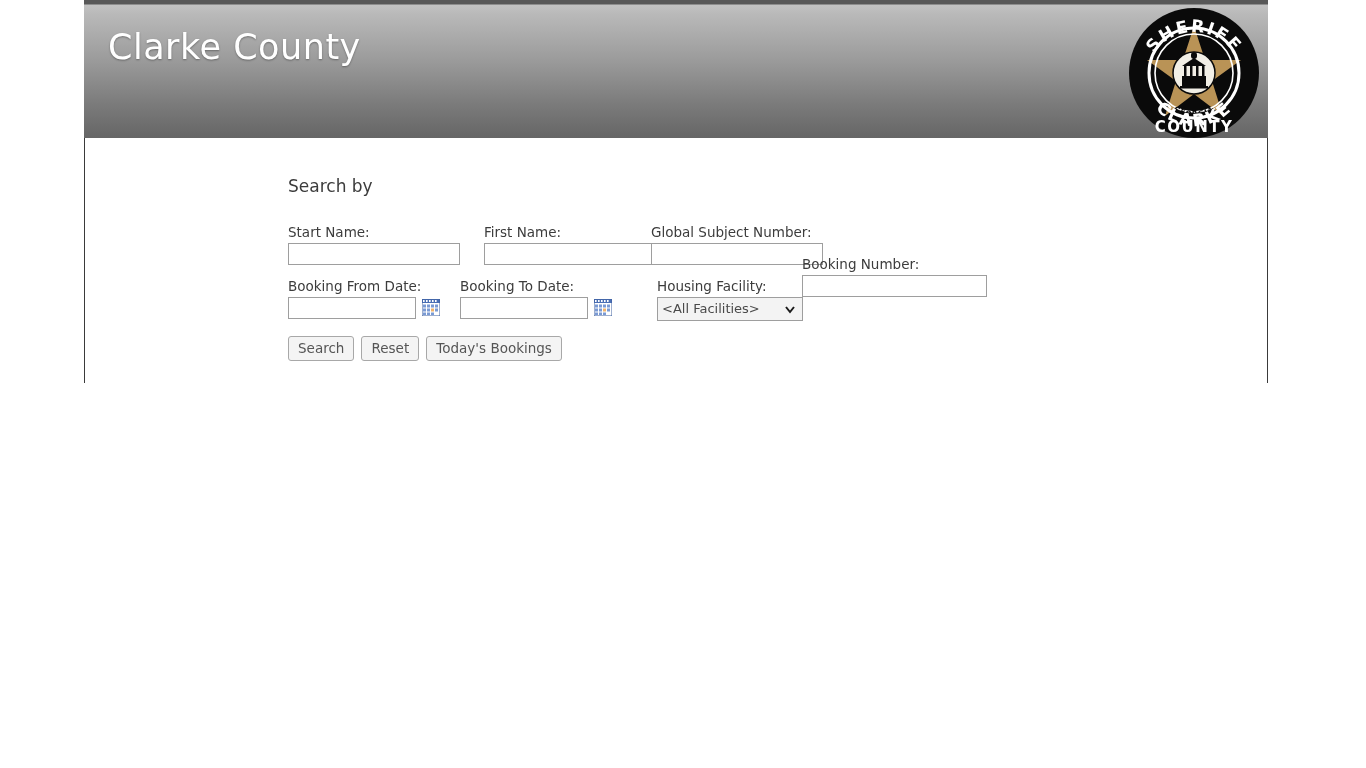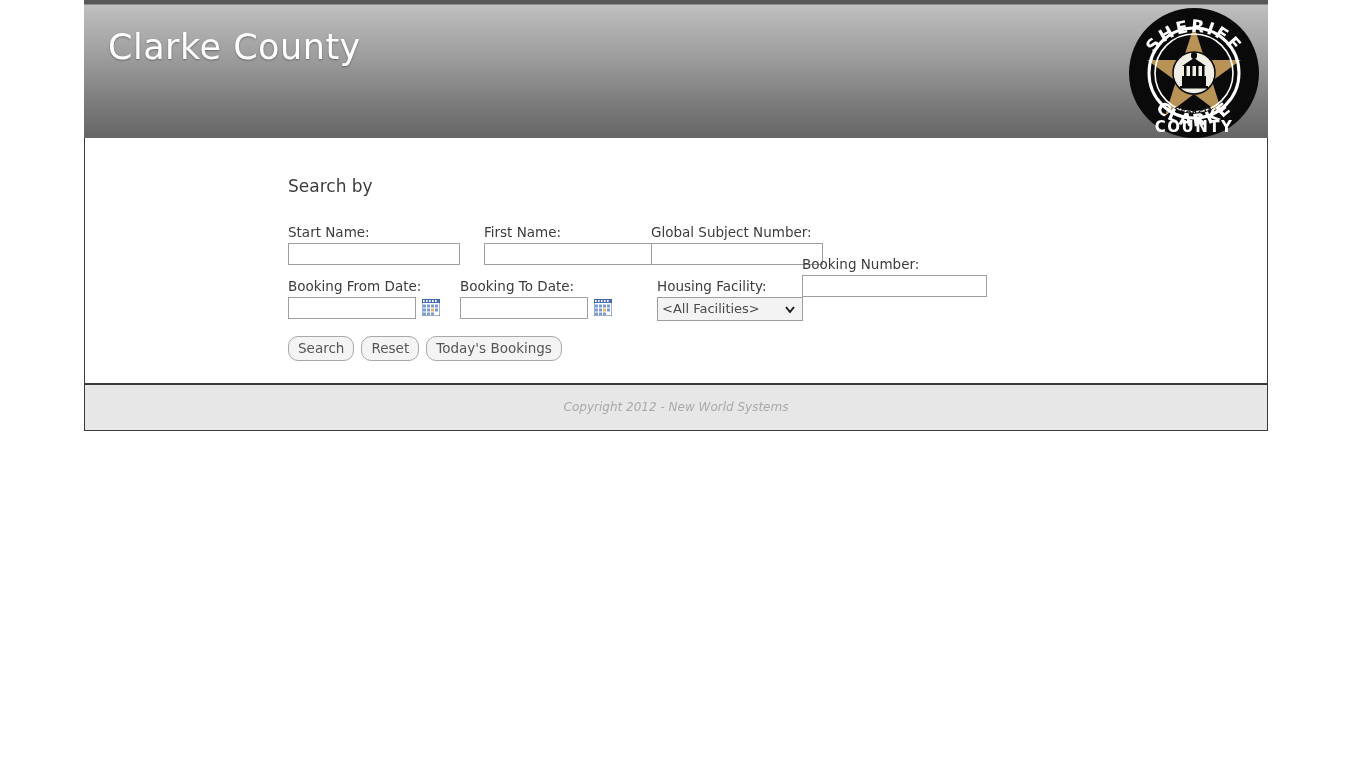--- a/index.html
+++ b/index.html
@@ -149,21 +149,21 @@
     height: 12px;
   }
   .buttons {
     position: absolute;
     left: 203px;
     top: 198px;
   }
   .btn {
     border: 1px solid #a8a8a8;
     background: #f4f4f4;
-    border-radius: 10px;
+    border-radius: 3px;
     color: #555555;
     font-size: 13.5px;
     padding: 3px 9px 4px 9px;
     margin-right: 2px;
     cursor: pointer;
     font-family: "DejaVu Sans", "Liberation Sans", sans-serif;
   }
 
   
   .footer {
@@ -338,17 +338,14 @@
     </div>
 
     <div class="buttons">
       <button class="btn">Search</button>
       <button class="btn">Reset</button>
       <button class="btn">Today's Bookings</button>
     </div>
 
   </div>
 
-  <div class="footer">
-    <div class="footer-text">Copyright 2012 - New World Systems</div>
-  </div>
 
 </div>
 
 </body></html>

